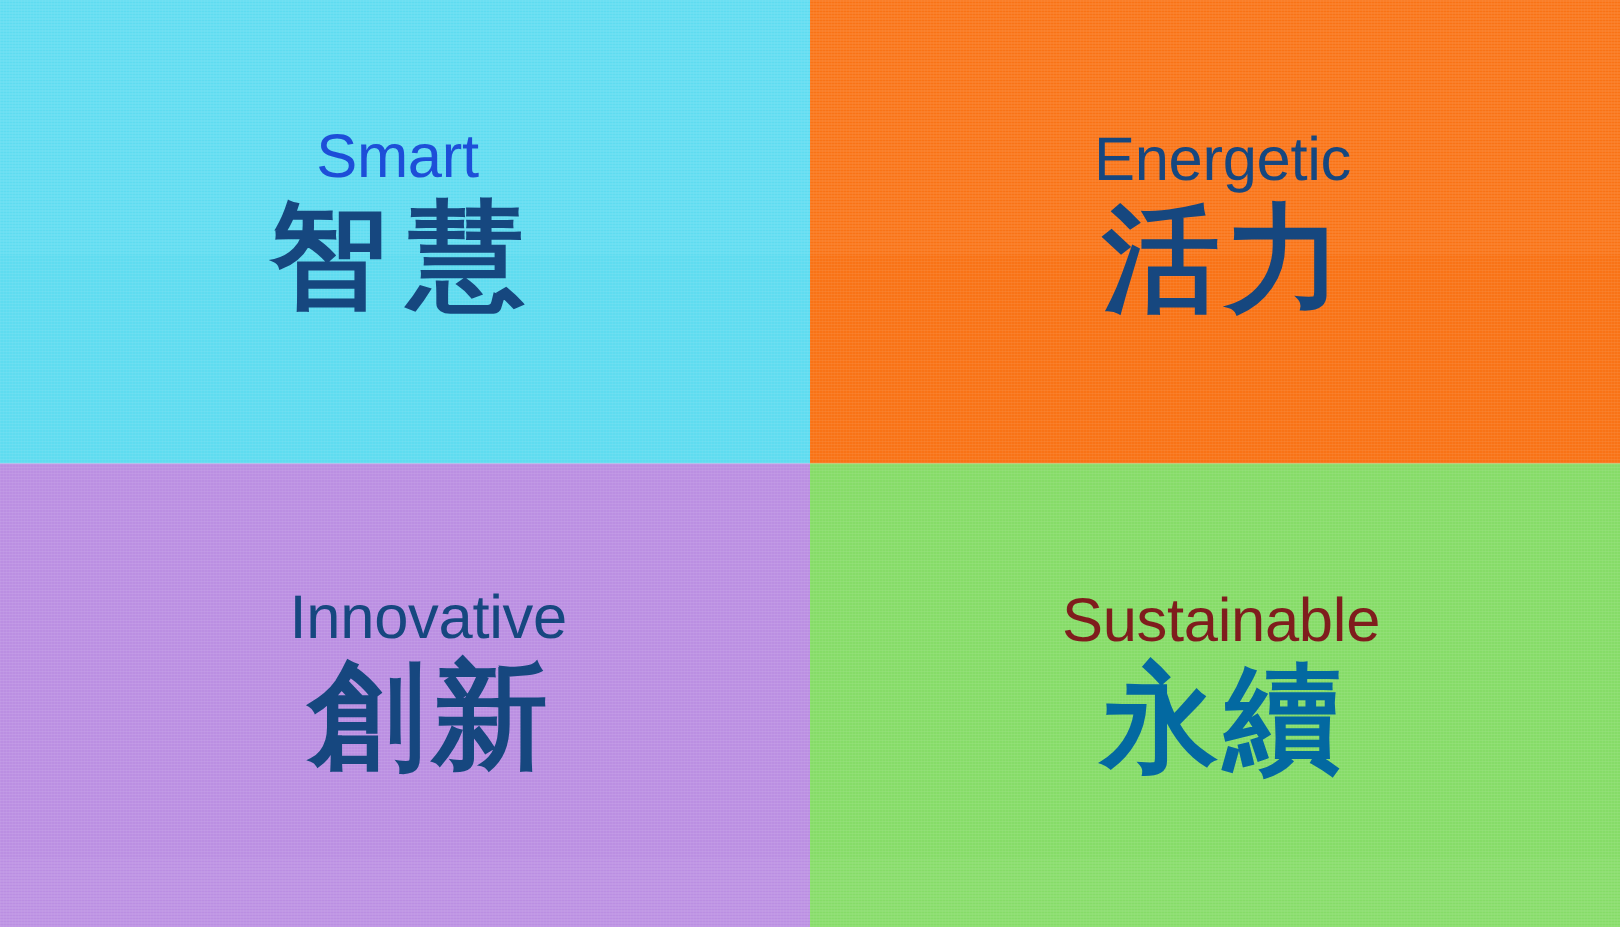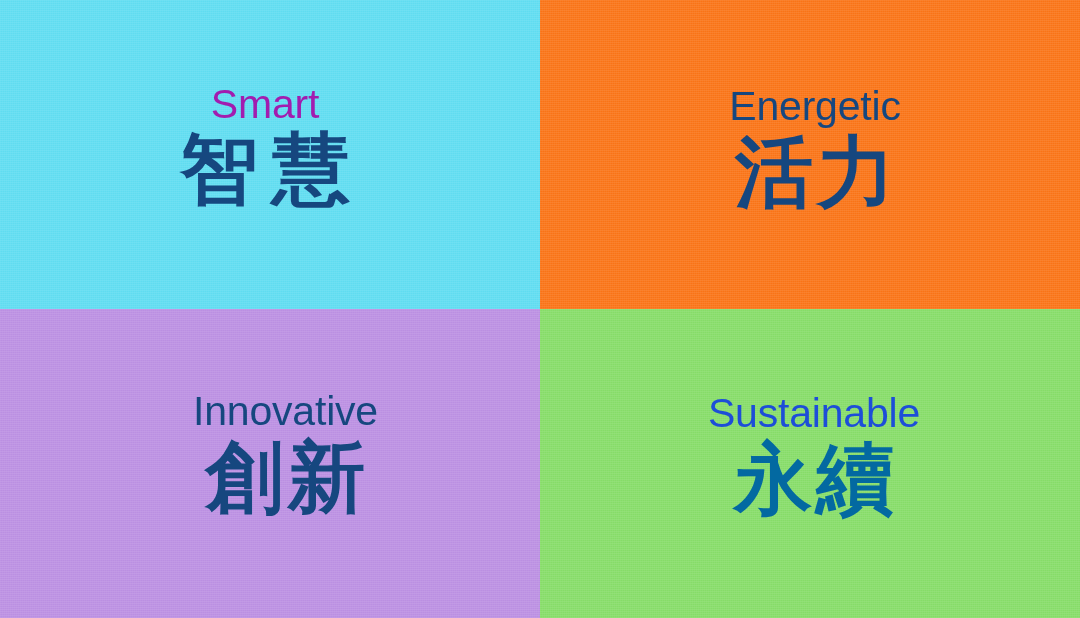--- a/index.html
+++ b/index.html
@@ -91,22 +91,22 @@
   #quadrant-smart .label-zh { letter-spacing: 14px; text-indent: 14px; }
 </style>
 </head>
 <body>
 
 <div id="quadrant-grid">
 
   <div class="quadrant" id="quadrant-smart" style="background-color: rgb(95, 220, 240);">
     <div class="texture"></div>
     <div class="label-block">
-      <div class="label-en" style="color: #a21caf;">Smart</div>
-      <div class="label-zh" style="color: rgb(22, 71, 127); font-family: Liberation Serif, serif;">智慧</div>
+      <div class="label-en" style="color: #1d4ed8;">Smart</div>
+      <div class="label-zh" style="color: rgb(22, 71, 127);">智慧</div>
     </div>
   </div>
 
   <div class="quadrant" id="quadrant-energetic" style="background-color: #f97316;">
     <div class="texture"></div>
     <div class="label-block">
       <div class="label-en" style="color: rgb(22, 71, 127);">Energetic</div>
       <div class="label-zh" style="color: rgb(22, 71, 127); text-align: center;">活力</div>
     </div>
   </div>
@@ -115,18 +115,18 @@
     <div class="texture"></div>
     <div class="label-block">
       <div class="label-en" style="color: rgb(22, 71, 127);">Innovative</div>
       <div class="label-zh" style="color: rgb(22, 71, 127);">創新</div>
     </div>
   </div>
 
   <div class="quadrant" id="quadrant-sustainable" style="background-color: rgb(134, 220, 104);">
     <div class="texture"></div>
     <div class="label-block">
-      <div class="label-en" style="color: #1d4ed8;">Sustainable</div>
+      <div class="label-en" style="color: #7f1d1d;">Sustainable</div>
       <div class="label-zh" style="color: #0369a1;">永續</div>
     </div>
   </div>
 
 </div>
 
 </body></html>

